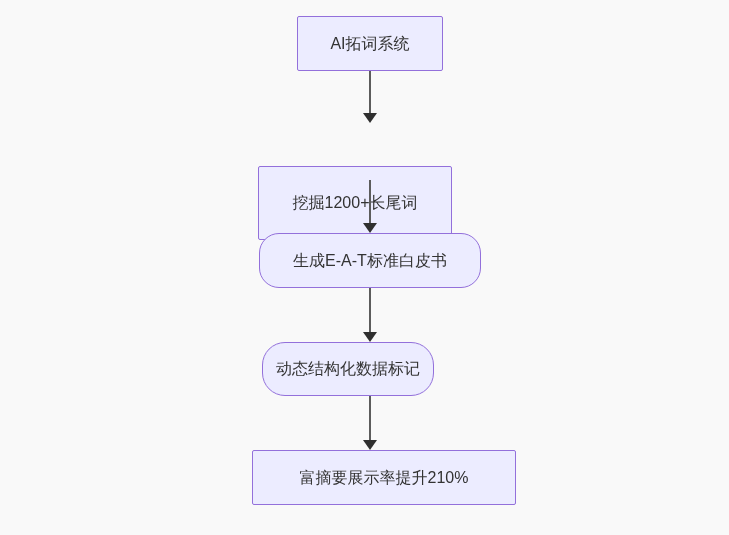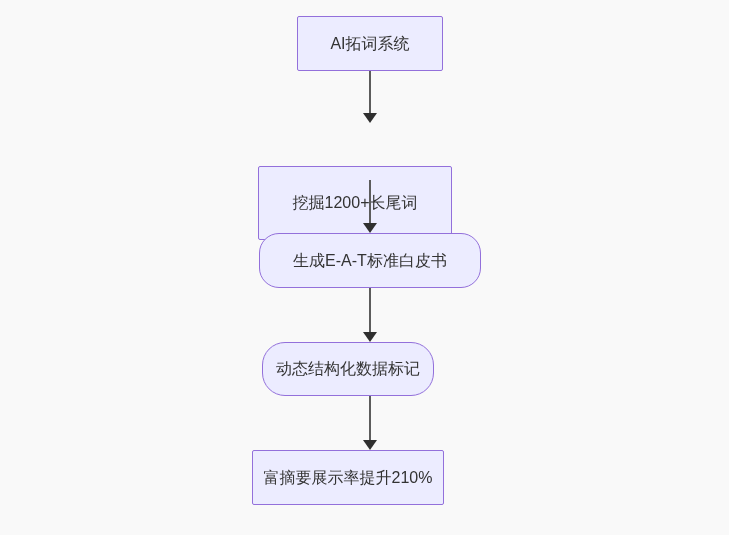--- a/index.html
+++ b/index.html
@@ -81,15 +81,15 @@
     <div class="head"></div>
   </div>
 
   <div class="node" style="left:262px; top:342px; width:172px; height:54px;border-radius:23px;">动态结构化数据标记</div>
 
   <div class="edge" style="top:396px; height:54px;">
     <div class="line"></div>
     <div class="head"></div>
   </div>
 
-  <div class="node" style="left:252px; top:450px; width:192px; height:55px;">富摘要展示率提升210%</div>
+  <div class="node" style="left:252px; top:450px; width:264px; height:55px;">富摘要展示率提升210%</div>
 
 </div>
 
 </body></html>

